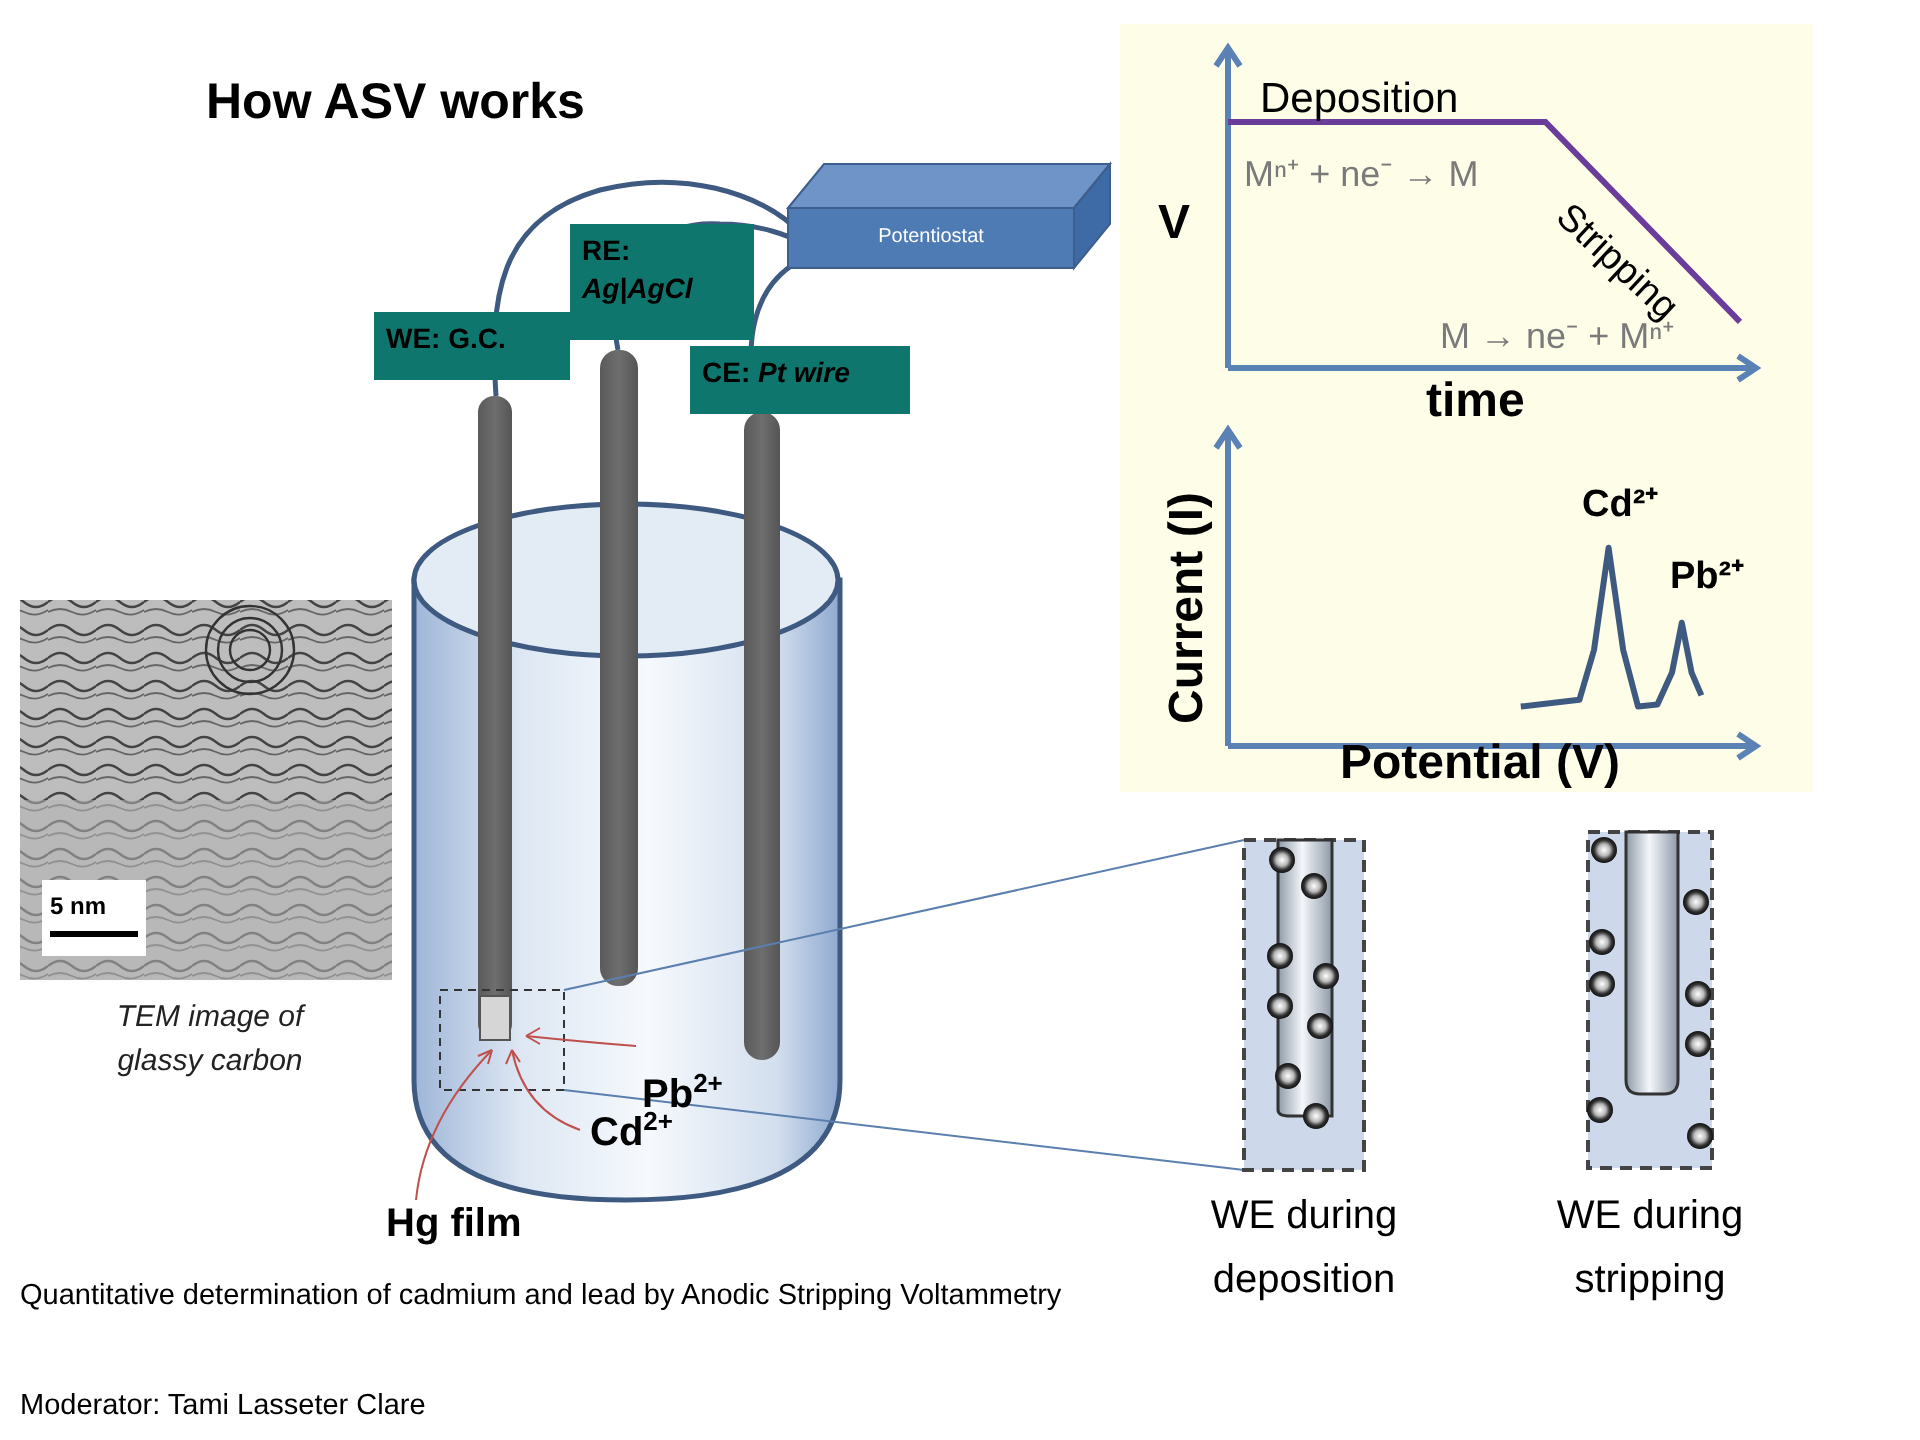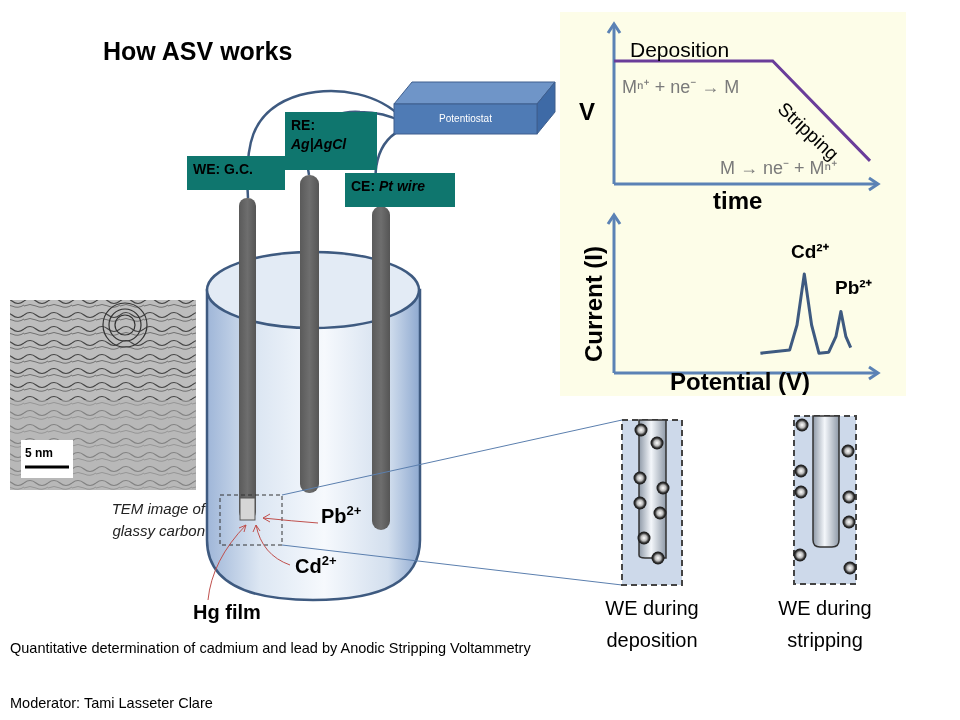--- a/index.html
+++ b/index.html
@@ -6,21 +6,21 @@
   body { width: 960px; height: 720px; position: relative; background: #ffffff; overflow: hidden; font-family: "Liberation Sans", sans-serif; }
   .abs { position: absolute; }
   #title { left: 103px; top: 37px; font-size: 25px; font-weight: bold; color: #000; }
   .label-box { position: absolute; background: #0f766e; font-size: 14px; font-weight: bold; color: #000; padding: 4px 6px; line-height: 19px; }
   #we-label { left: 187px; top: 156px; width: 86px; height: 26px; }
   #re-label { left: 285px; top: 112px; width: 80px; height: 50px; }
   #ce-label { left: 345px; top: 173px; width: 98px; height: 26px; }
   .it { font-style: italic; }
   #graphs-panel { left: 560px; top: 12px; width: 346px; height: 384px; background: #fdfde8; }
   .graph-text { position: absolute; white-space: nowrap; }
-  #caption-tem { left: 5px; top: 498px; width: 200px; text-align: right; font-style: italic; font-size: 15px; line-height: 22px; color: #222; }
+  #caption-tem { left: 5px; top: 498px; width: 200px; text-align: center; font-style: italic; font-size: 15px; line-height: 22px; color: #222; }
   .we-caption { position: absolute; text-align: center; font-size: 20px; line-height: 32px; color: #000; width: 160px; }
   #footer1 { left: 10px; top: 640px; font-size: 14.5px; color: #000; }
   #footer2 { left: 10px; top: 695px; font-size: 14.5px; color: #000; }
   .ion { position: absolute; font-size: 20px; font-weight: bold; color: #000; }
   .ion sup { font-size: 13px; }
 </style>
 </head>
 <body>
 
 <div id="title" class="abs">How ASV works</div>
@@ -135,21 +135,21 @@
 </div>
 <div id="re-label" class="label-box">
   <div>RE:</div>
   <div class="it">Ag|AgCl</div>
 </div>
 <div id="ce-label" class="label-box">
   <span>CE:</span>
   <span class="it">Pt wire</span>
 </div>
 
-<div class="ion" style="left:321px;top:503px;"><span>Pb</span><sup>2+</sup></div>
+<div class="ion" style="left:321px;top:534px;"><span>Pb</span><sup>2+</sup></div>
 <div class="ion" style="left:295px;top:553px;"><span>Cd</span><sup>2+</sup></div>
 <div class="ion" style="left:193px;top:601px;">Hg film</div>
 
 <div class="abs" style="left:21px;top:446px;width:36px;text-align:center;font-size:12px;font-weight:bold;">5 nm</div>
 <div id="caption-tem" class="abs">
   <div>TEM image of</div>
   <div>glassy carbon</div>
 </div>
 
 <div id="graphs-panel" class="abs">

